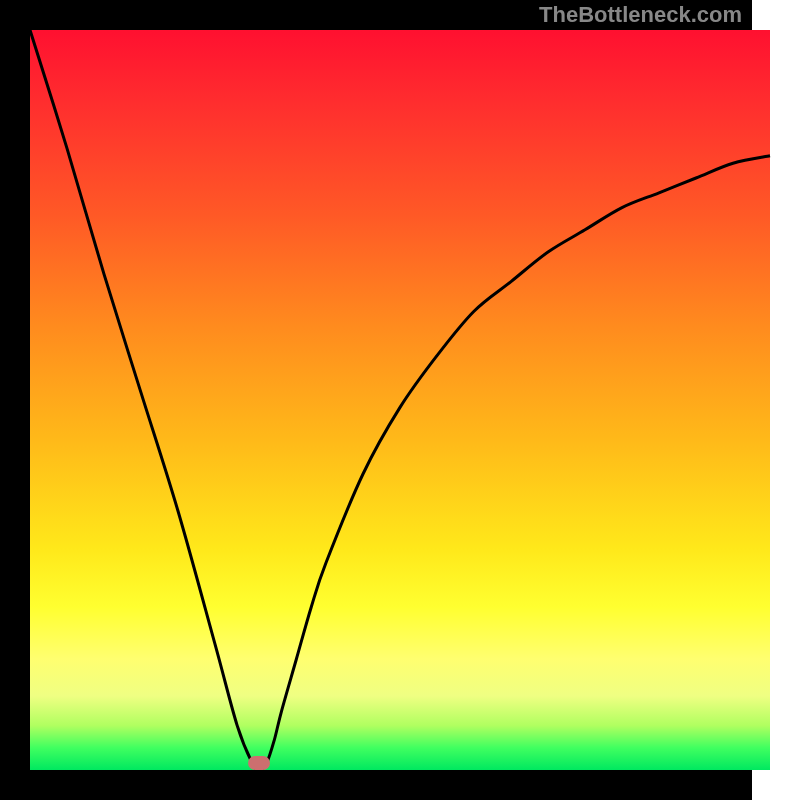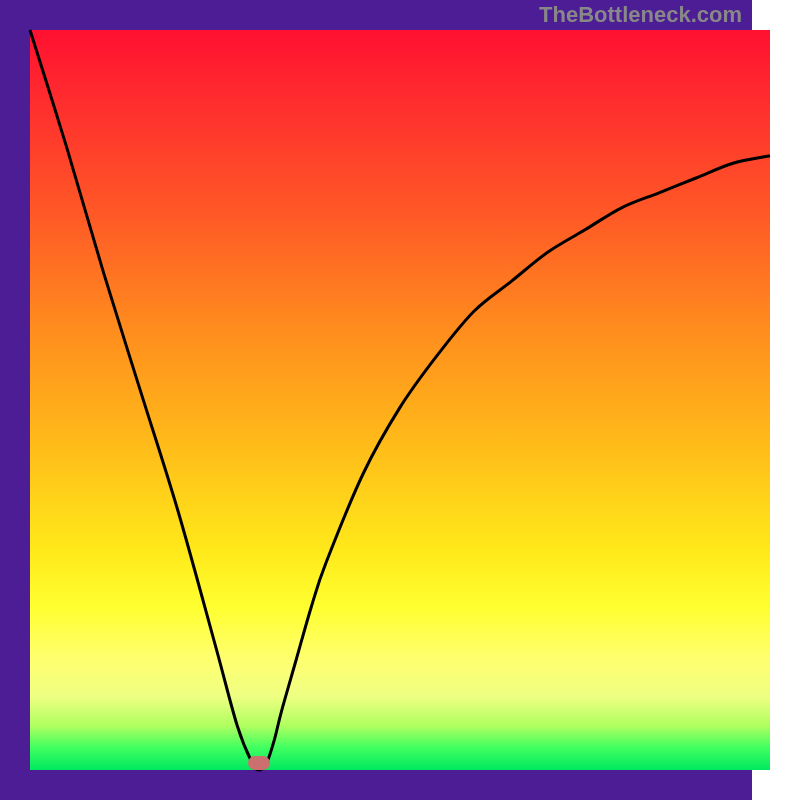--- a/index.html
+++ b/index.html
@@ -1,20 +1,20 @@
 <!DOCTYPE html>
 <html><head>
   <meta charset="utf-8">
   <style>
     * { margin: 0; padding: 0; box-sizing: border-box; }
     html, body { width: 800px; height: 800px; overflow: hidden; }
     .outer {
       width: 752px;
       height: 800px;
-      background: #4c1d95;
+      background: #000000;
       position: relative;
     }
     .watermark {
       position: absolute;
       top: 2px;
       right: 10px;
       color: #888;
       font-family: Arial, Helvetica, sans-serif;
       font-size: 22px;
       font-weight: bold;

